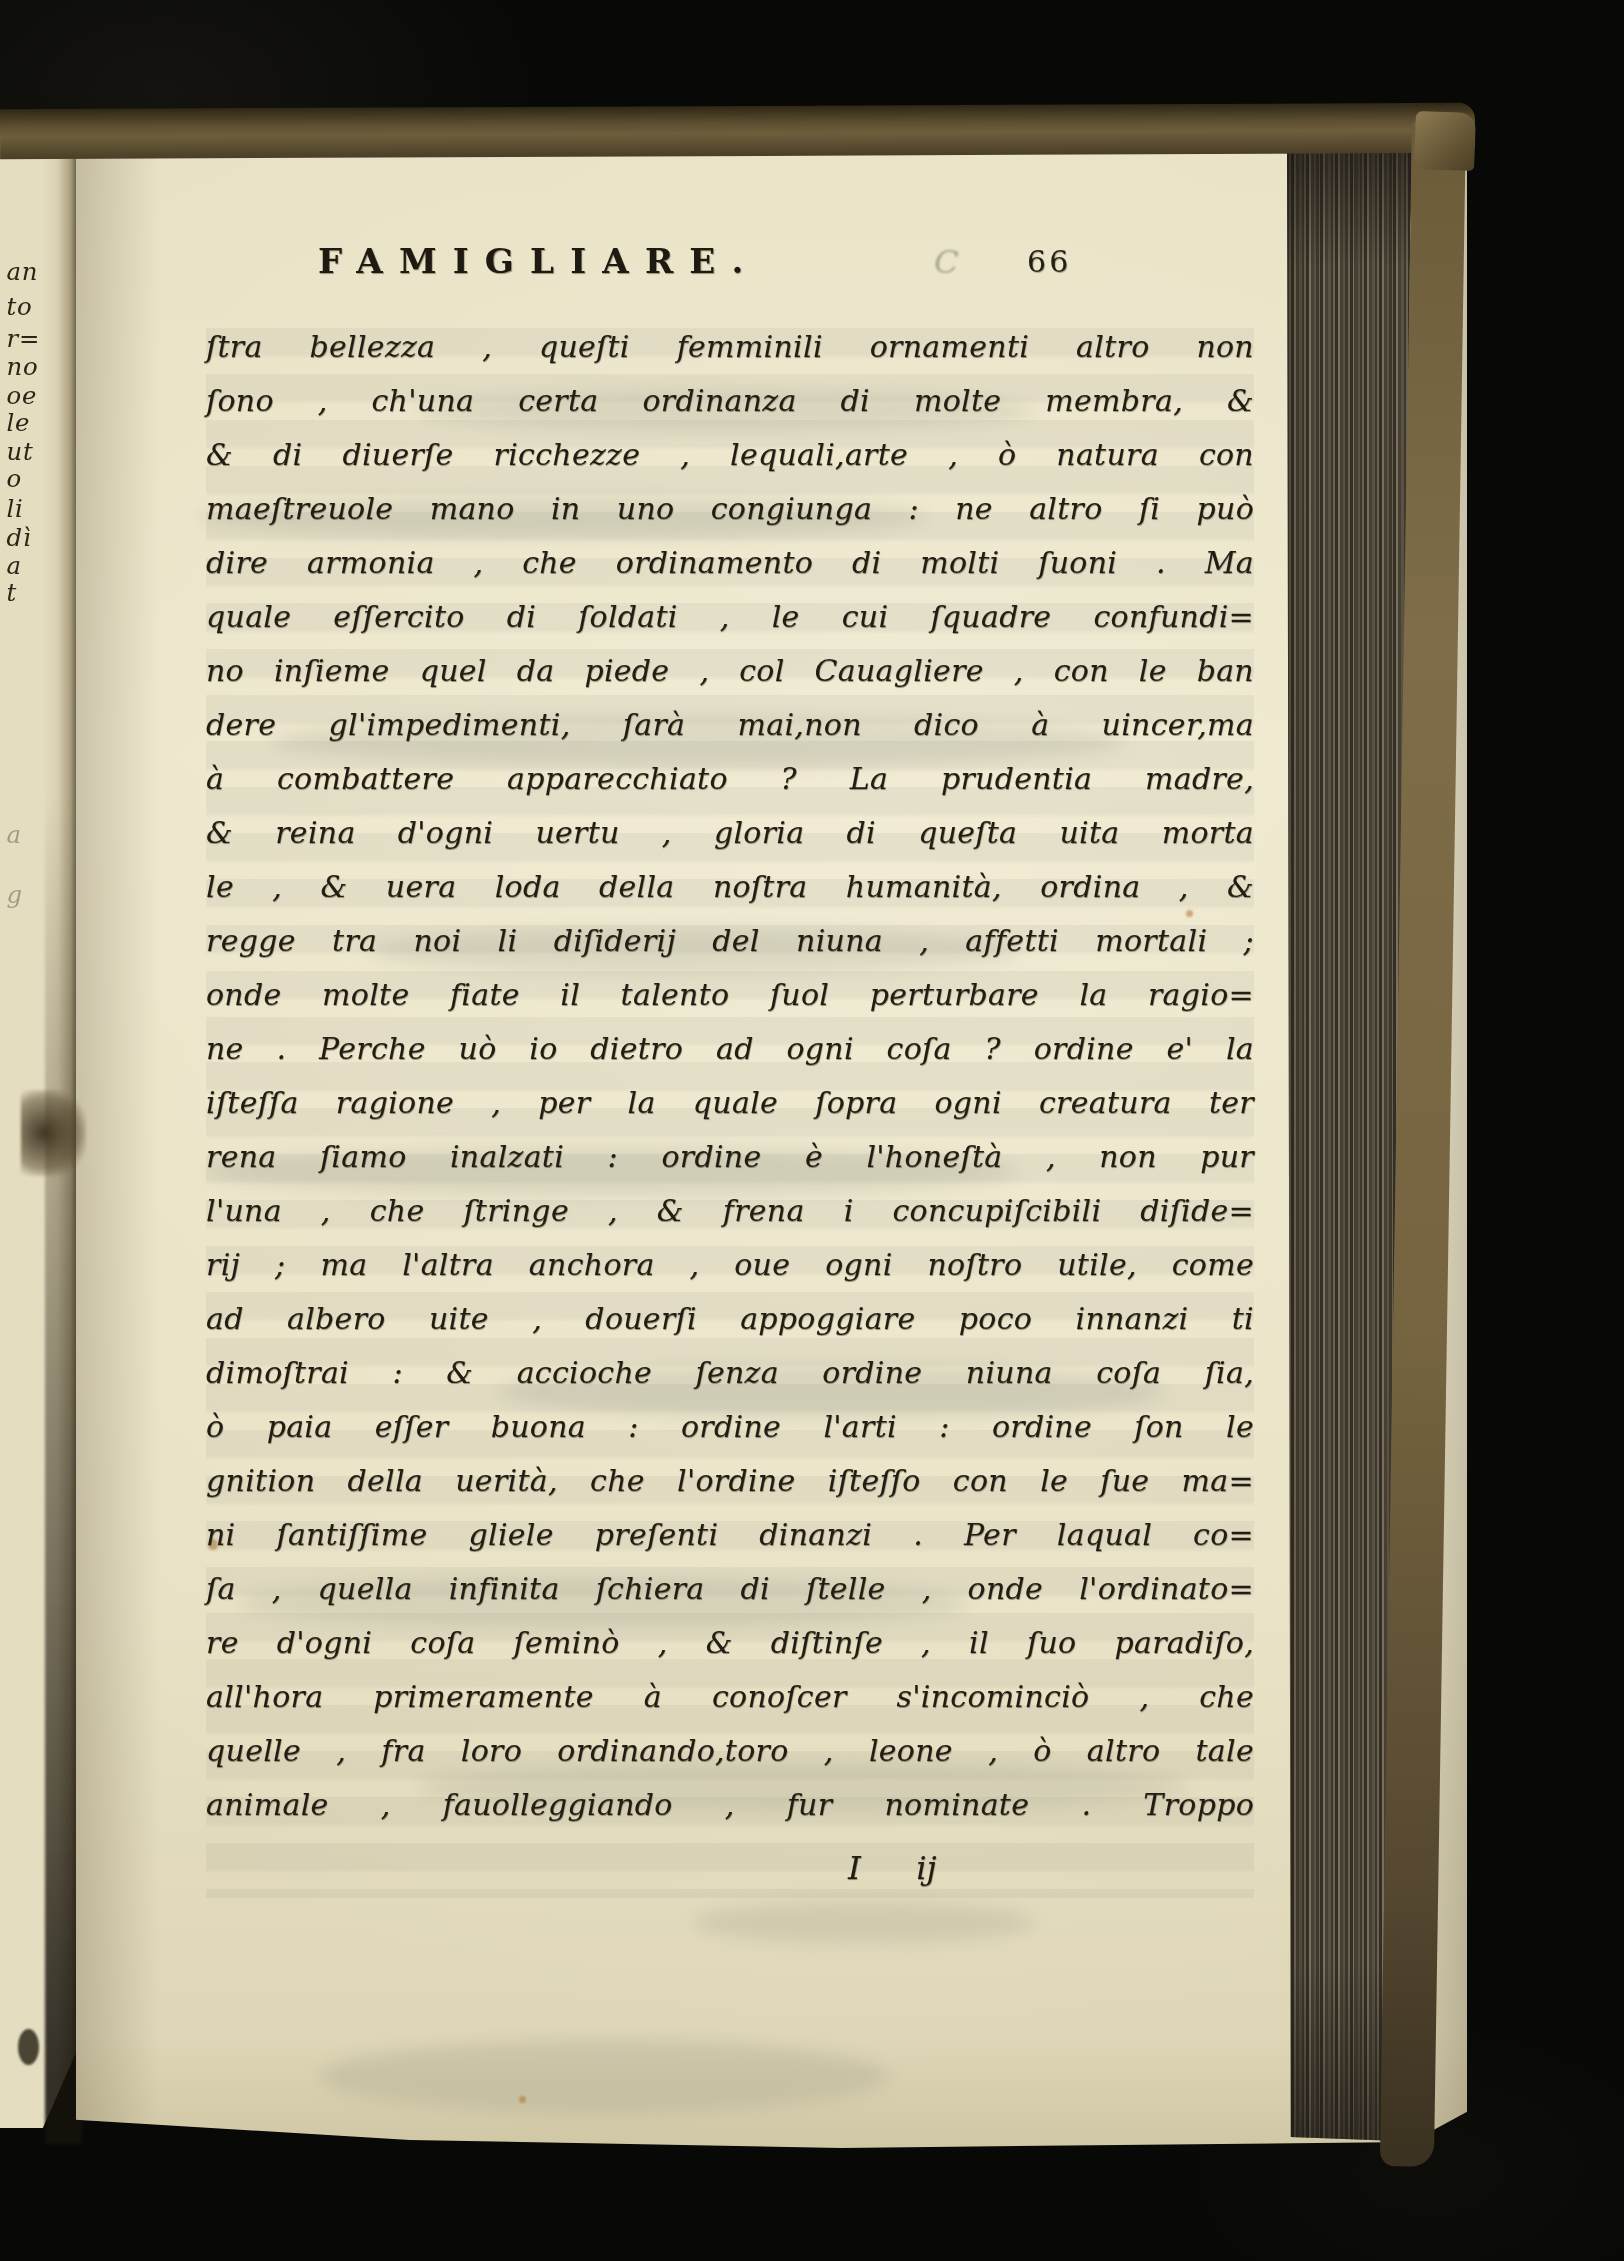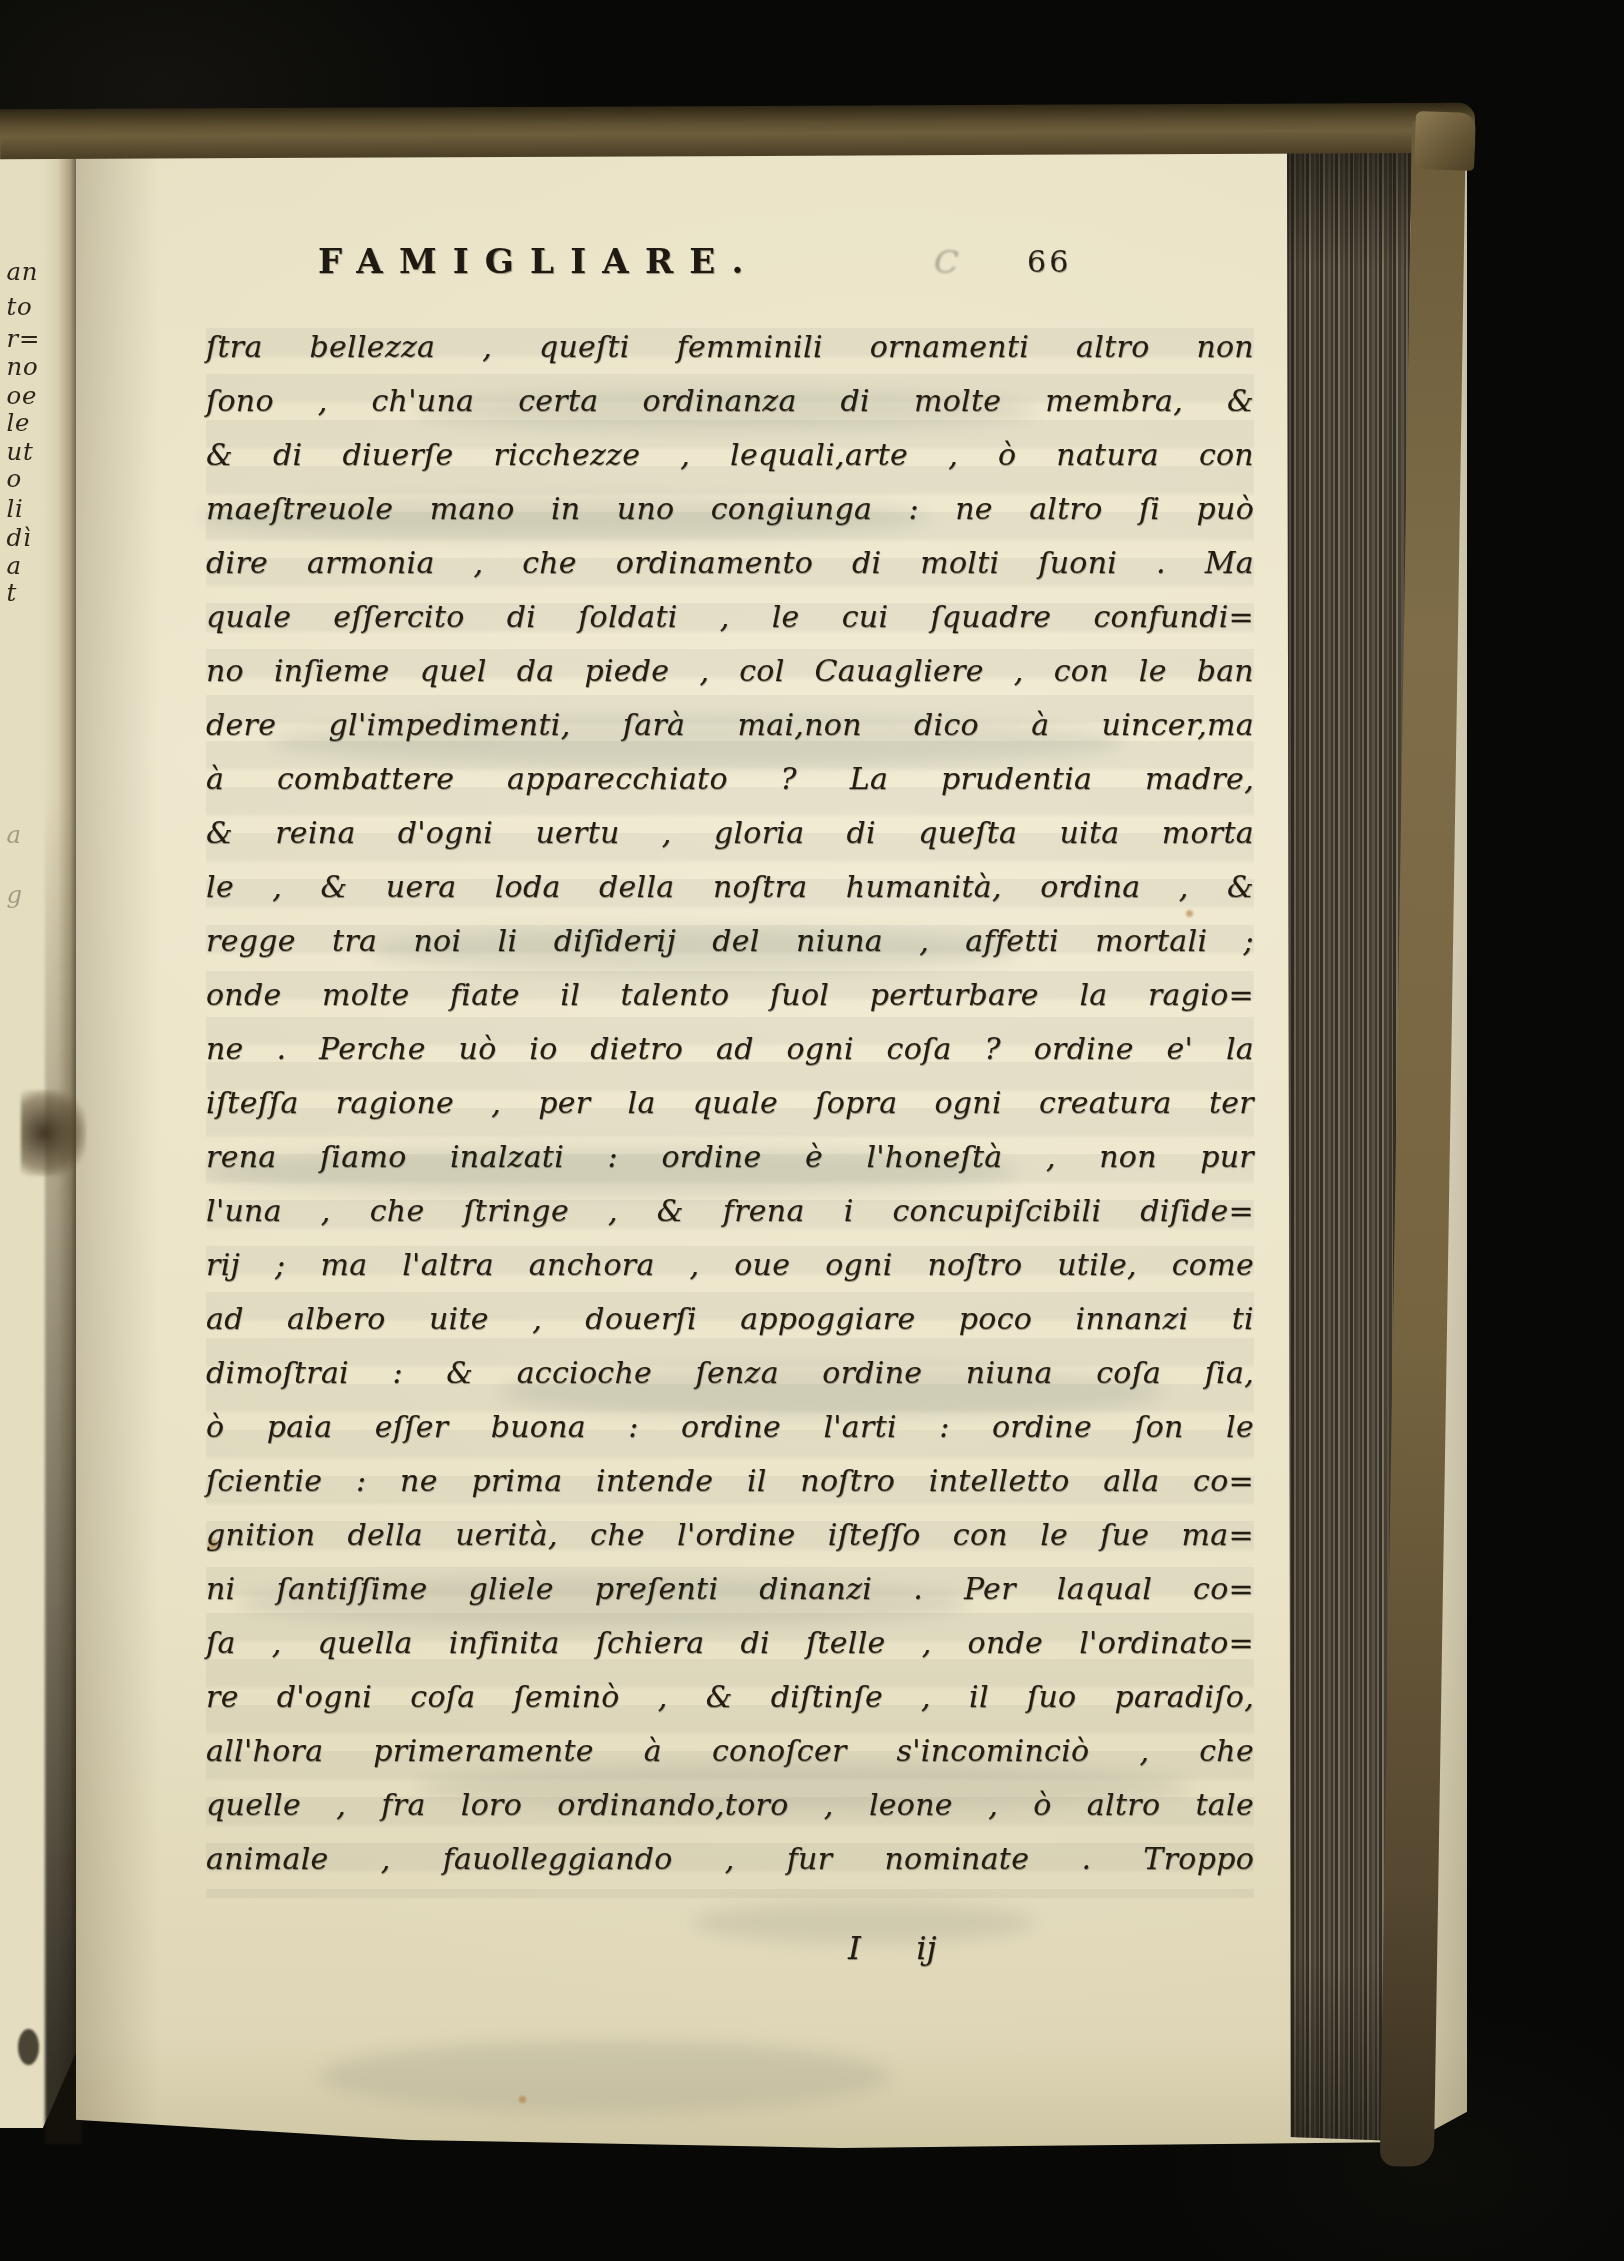--- a/index.html
+++ b/index.html
@@ -37,21 +37,21 @@
   .pagenum{position:absolute;left:821px;top:0;font-weight:400;font-size:30px;line-height:45px;
     letter-spacing:3.2px;color:#241e13;text-shadow:0.8px 0.8px 0.8px rgba(30,25,15,.35)}
 
   .body{position:absolute;left:0;top:172px;width:100%;height:1578px;
     background:repeating-linear-gradient(180deg,
       rgba(126,131,117,.10) 8.1px, rgba(126,131,117,.10) 34px,
       rgba(0,0,0,0) 39px, rgba(0,0,0,0) 54px);}
   .line{height:54px;line-height:54px;font-style:italic;font-size:30px;color:#221c12;
     text-align:justify;text-align-last:justify;letter-spacing:0.3px;white-space:normal;
     text-shadow:0.5px 0.6px 0.7px rgba(35,28,16,.45)}
-  .sig{position:absolute;left:642px;top:1784px;font:italic 32.5px/1 "DejaVu Serif",serif;
+  .sig{position:absolute;left:642px;top:1704px;font:italic 32.5px/1 "DejaVu Serif",serif;
     color:#221c12;word-spacing:45px;text-shadow:0.5px 0.6px 0.7px rgba(35,28,16,.45)}
 
   
   .smudge{position:absolute;border-radius:50%;background:rgba(118,124,110,.16);filter:blur(8.1px)}
   .spot{position:absolute;border-radius:50%;background:#ad7233;opacity:.55;filter:blur(0.8px)}
   .stain{position:absolute;left:21px;top:1090px;width:65px;height:86px;
     background:radial-gradient(ellipse at 35% 50%, rgba(50,38,19,.9), rgba(70,55,30,.45) 58%, rgba(0,0,0,0) 78%);
     filter:blur(1.6px)}
   .stain2{position:absolute;left:18px;top:2029px;width:21px;height:36px;border-radius:50%;
     background:#241e12;opacity:.8;filter:blur(1.2px)}
@@ -136,21 +136,20 @@
           <div class="line">regge tra noi li diſiderij del niuna , affetti mortali ;</div>
           <div class="line">onde molte fiate il talento ſuol perturbare la ragio=</div>
           <div class="line">ne . Perche uò io dietro ad ogni coſa ? ordine e' la</div>
           <div class="line">iſteſſa ragione , per la quale ſopra ogni creatura ter</div>
           <div class="line">rena ſiamo inalzati : ordine è l'honeſtà , non pur</div>
           <div class="line">l'una , che ſtringe , &amp; frena i concupiſcibili diſide=</div>
           <div class="line">rij ; ma l'altra anchora , oue ogni noſtro utile, come</div>
           <div class="line">ad albero uite , douerſi appoggiare poco innanzi ti</div>
           <div class="line">dimoſtrai : &amp; accioche ſenza ordine niuna coſa ſia,</div>
           <div class="line">ò paia eſſer buona : ordine l'arti : ordine ſon le</div>
-          <div class="line">ſcientie : ne prima intende il noſtro intelletto alla co=</div>
           <div class="line">gnition della uerità, che l'ordine iſteſſo con le ſue ma=</div>
           <div class="line">ni ſantiſſime gliele preſenti dinanzi . Per laqual co=</div>
           <div class="line">ſa , quella infinita ſchiera di ſtelle , onde l'ordinato=</div>
           <div class="line">re d'ogni coſa ſeminò , &amp; diſtinſe , il ſuo paradiſo,</div>
           <div class="line">all'hora primeramente à conoſcer s'incominciò , che</div>
           <div class="line">quelle , fra loro ordinando,toro , leone , ò altro tale</div>
           <div class="line">animale , fauolleggiando , fur nominate . Troppo</div>
         </div>
       <div class="sig">I ij</div>
     </div>

